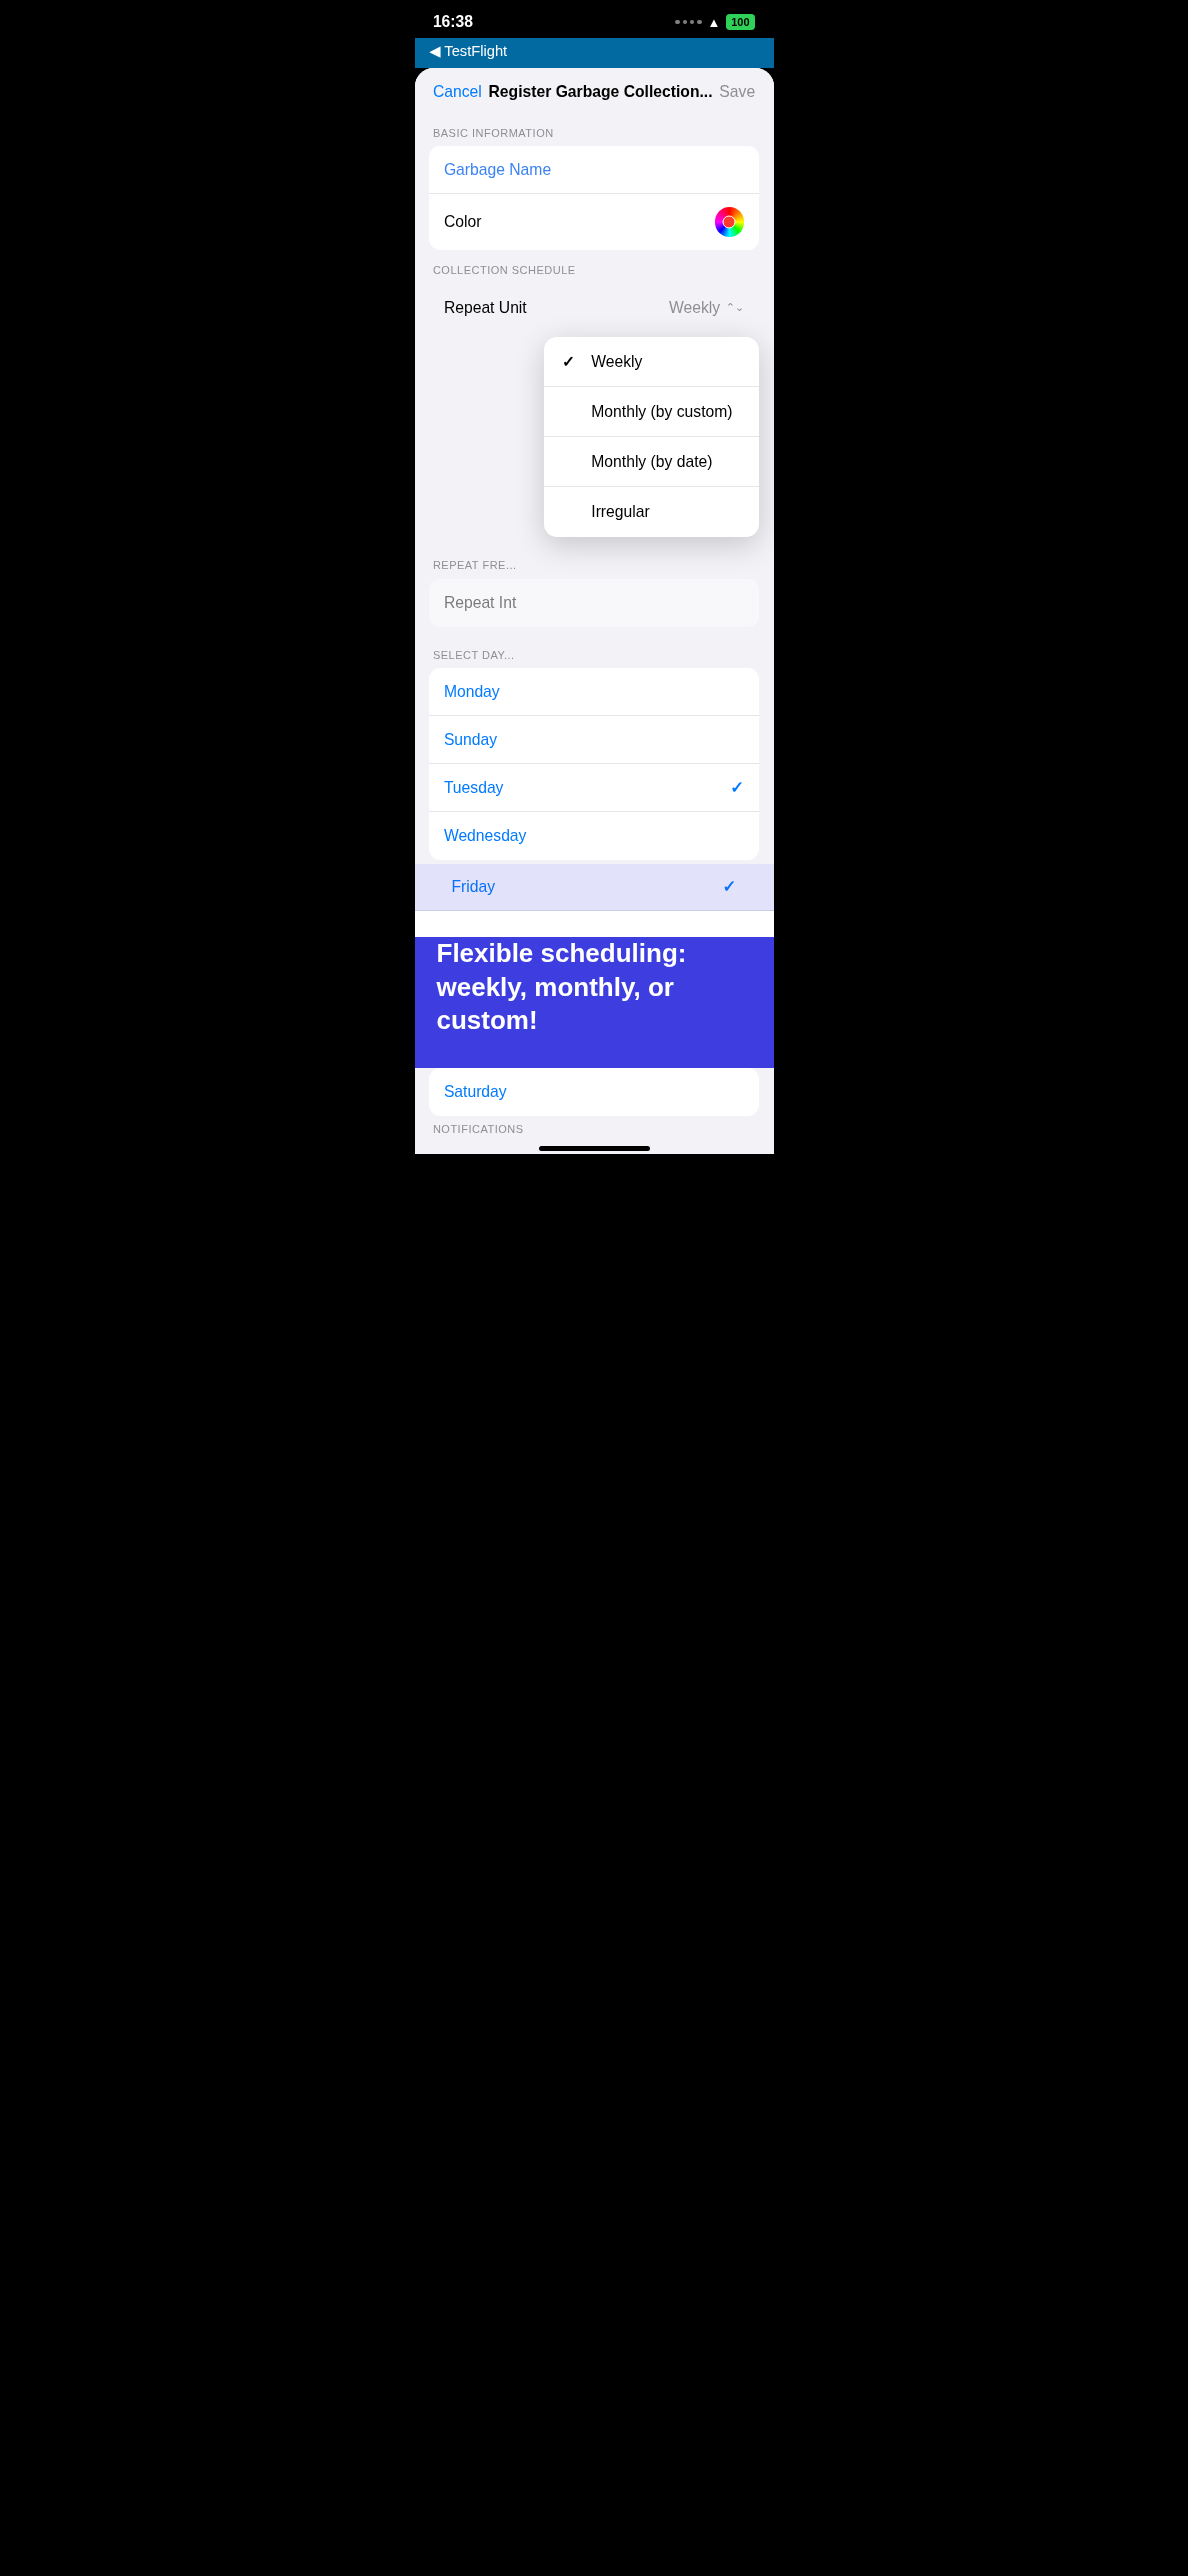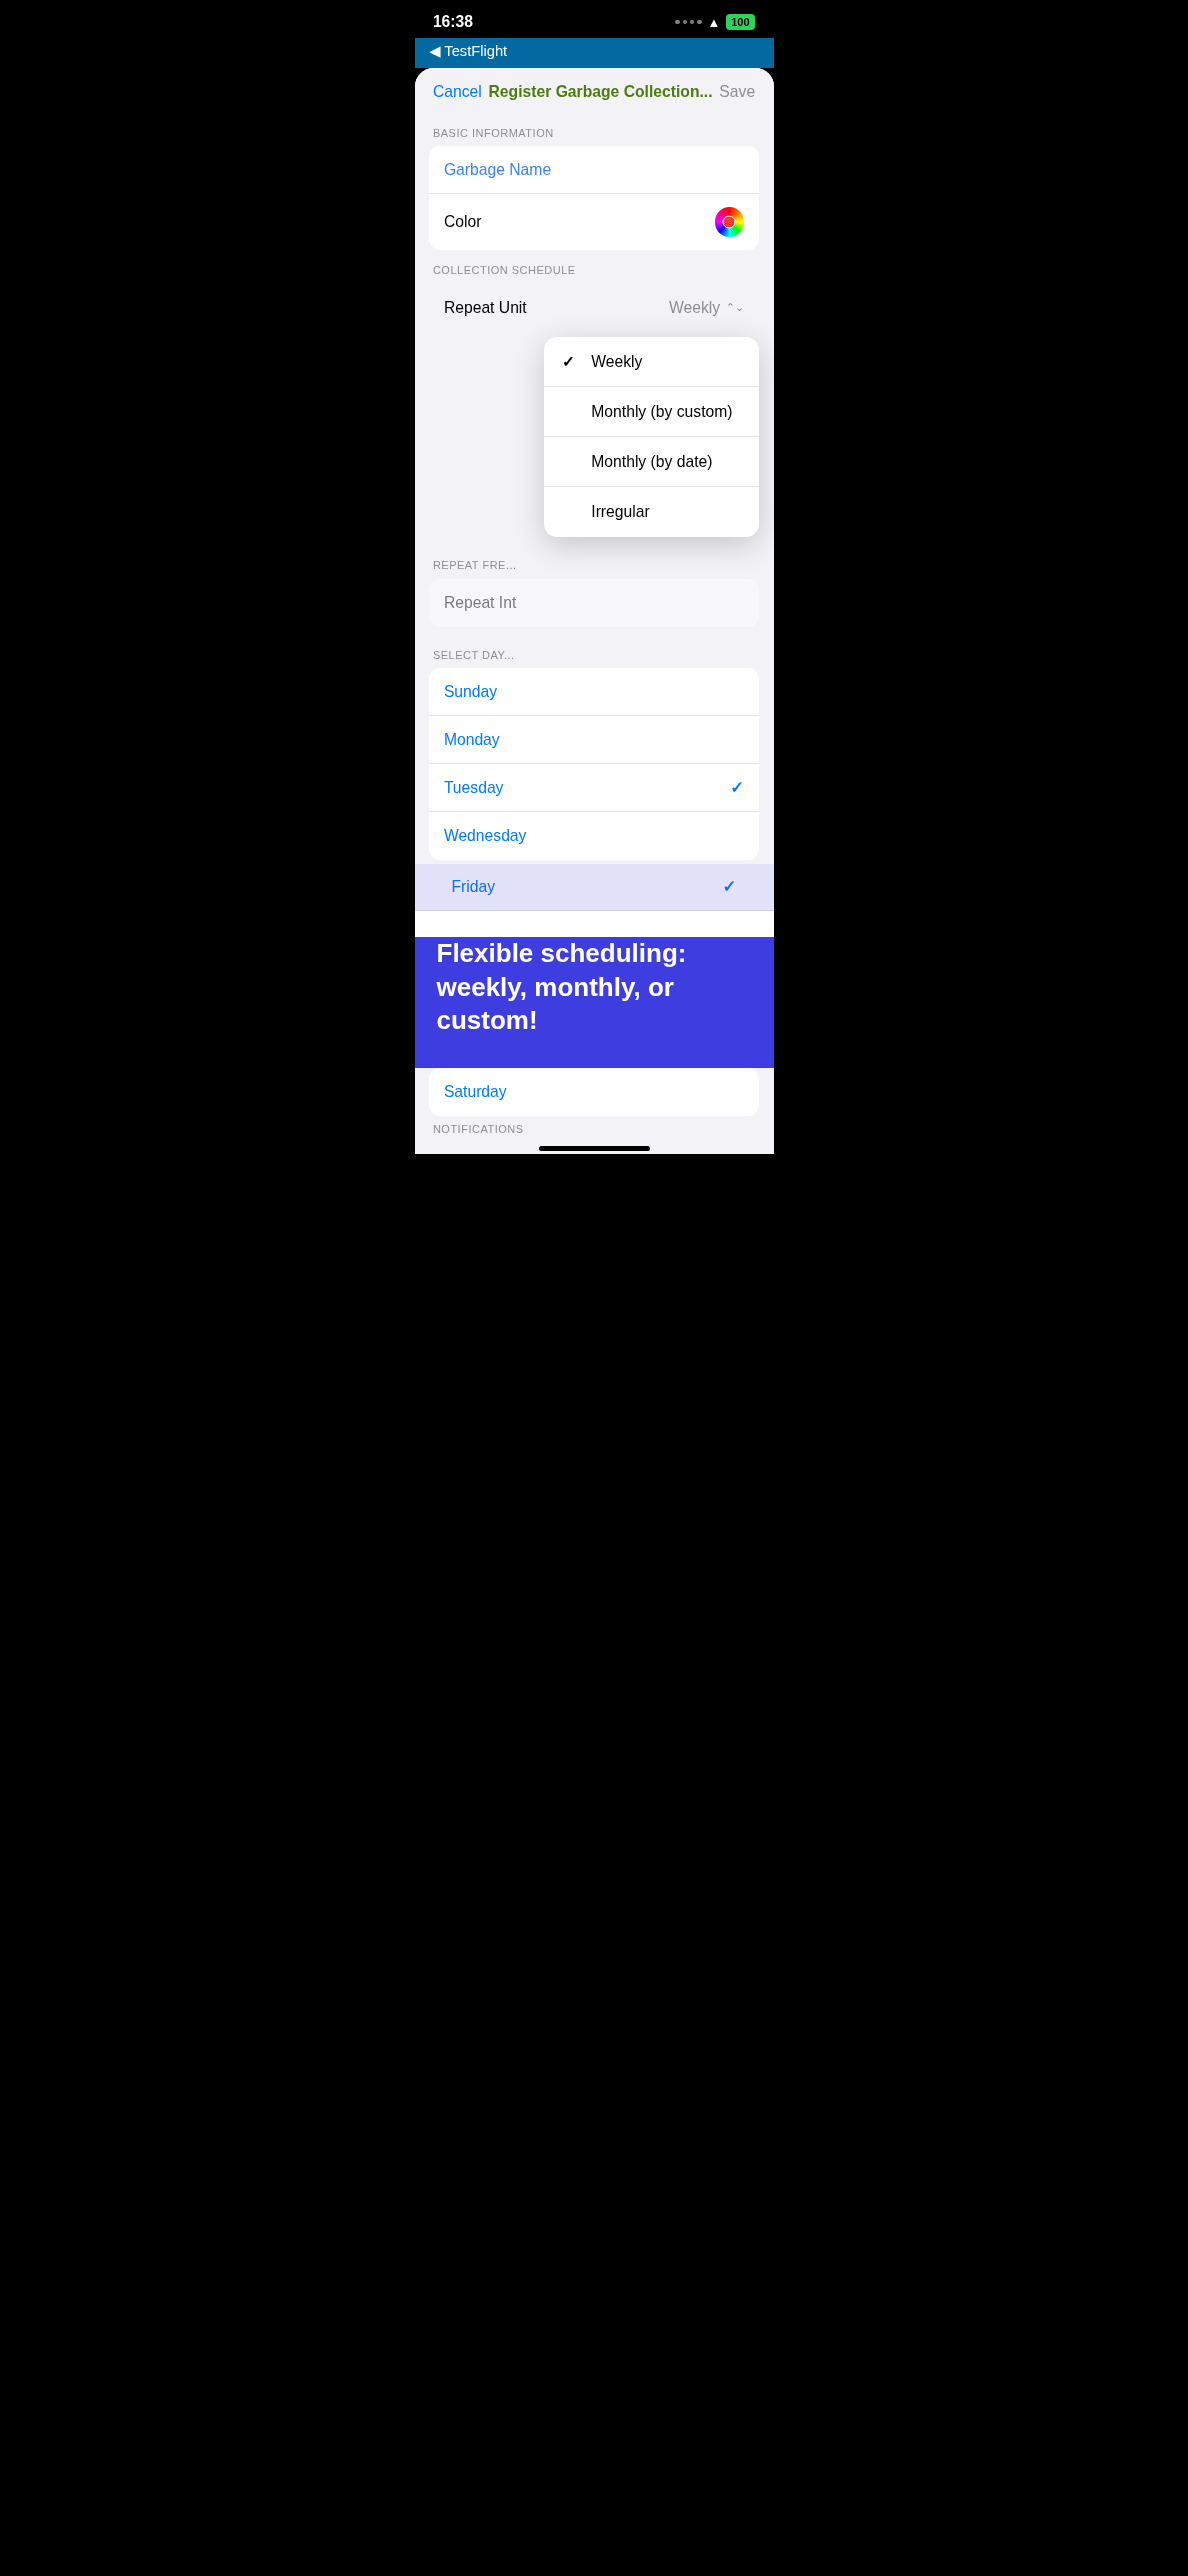--- a/index.html
+++ b/index.html
@@ -107,21 +107,21 @@
 
     .nav-cancel {
       color: #007aff;
       font-size: 15.7px;
       cursor: pointer;
     }
 
     .nav-title {
       font-size: 15.7px;
       font-weight: 600;
-      color: #4d7c0f;
+      color: #000000;
     }
 
     .nav-save {
       color: #8e8e93;
       font-size: 15.7px;
       cursor: pointer;
     }
 
     
     .section-label {
@@ -435,25 +435,25 @@
       <div class="repeat-int-row">
         <div class="card-label">Repeat Int</div>
       </div>
     </div>
 
     <div style="margin-top: 7.4px;">
       <div class="section-label">SELECT DAY...</div>
 
       <div class="day-group">
         <div class="day-row">
-          <span class="day-name">Sunday</span>
+          <span class="day-name">Monday</span>
           <span></span>
         </div>
         <div class="day-row">
-          <span class="day-name">Monday</span>
+          <span class="day-name">Sunday</span>
           <span></span>
         </div>
         <div class="day-row">
           <span class="day-name">Tuesday</span>
           <span class="day-check">✓</span>
         </div>
         <div class="day-row">
           <span class="day-name">Wednesday</span>
           <span></span>
         </div>

